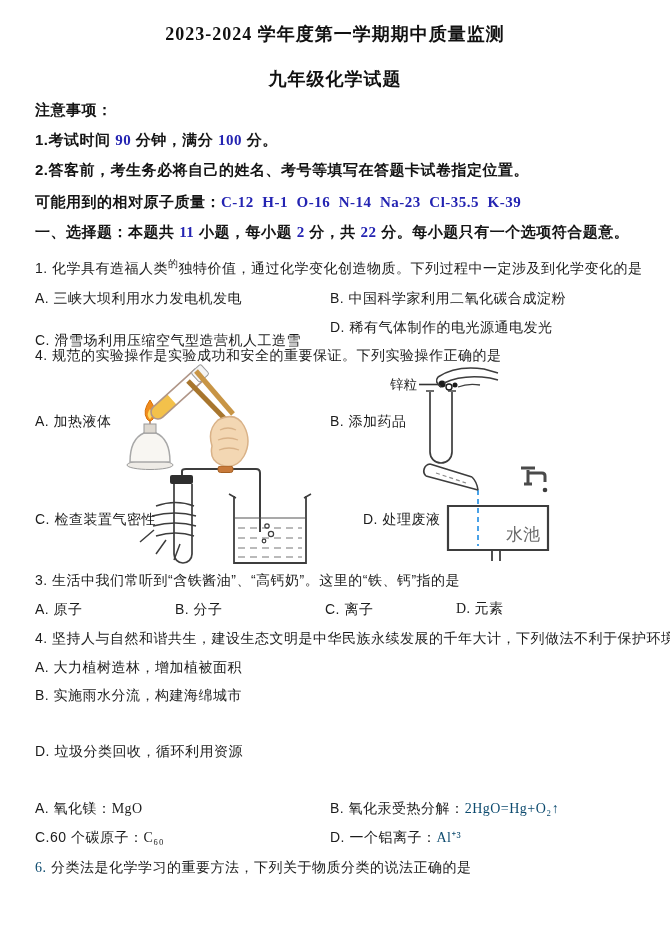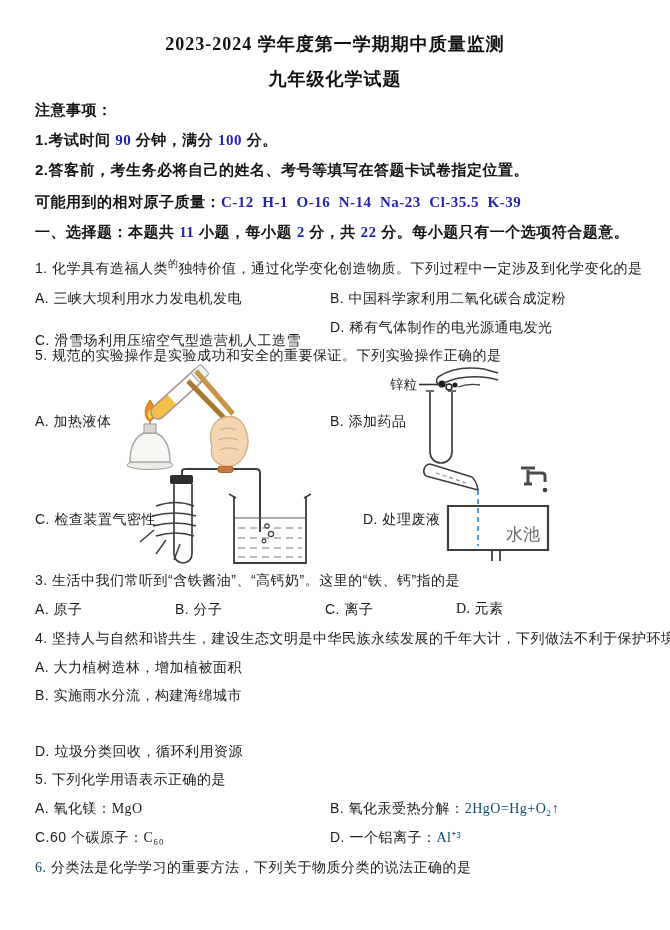--- a/index.html
+++ b/index.html
@@ -18,36 +18,36 @@
   .pre{white-space:pre;}
   .supza{font-size:10px;vertical-align:6px;}
   svg text{font-family:"Liberation Sans",sans-serif;}
   .fig{position:absolute;}
 </style>
 </head>
 <body>
 
 <div class="page">
 
-  <div class="line title" style="top:34px;">2023-2024 学年度第一学期期中质量监测</div>
+  <div class="line title" style="top:24px;">2023-2024 学年度第一学期期中质量监测</div>
   <div class="line title" style="top:69px;">九年级化学试题</div>
 
   <div class="line notice" style="top:100px;">注意事项：</div>
   <div class="line notice" style="top:130px;"><span>1.考试时间 </span><span class="blue">90</span><span> 分钟，满分 </span><span class="blue">100</span><span> 分。</span></div>
   <div class="line notice" style="top:160px;">2.答客前，考生务必将自己的姓名、考号等填写在答题卡试卷指定位置。</div>
   <div class="line notice" style="top:192px;"><span>可能用到的相对原子质量：</span><span class="blue pre">C-12  H-1  O-16  N-14  Na-23  Cl-35.5  K-39</span></div>
   <div class="line notice" style="top:222px;"><span>一、选择题：本题共 </span><span class="blue">11</span><span> 小题，每小题 </span><span class="blue">2</span><span> 分，共 </span><span class="blue">22</span><span> 分。每小题只有一个选项符合题意。</span></div>
 
   <div class="line q" style="top:254px;"><span>1. 化学具有造福人类</span><sup class="supza">的</sup><span>独特价值，通过化学变化创造物质。下列过程中一定涉及到化学变化的是</span></div>
   <div class="line q" style="top:288px;">A. 三峡大坝利用水力发电机发电</div>
   <div class="line q" style="top:288px;left:330px;">B. 中国科学家利用二氧化碳合成淀粉</div>
   <div class="line q" style="top:317px;margin-top:13px;">C. 滑雪场利用压缩空气型造营机人工造雪</div>
   <div class="line q" style="top:317px;left:330px;">D. 稀有气体制作的电光源通电发光</div>
 
-  <div class="line q" style="top:345px;">5. 规范的实验操作是实验成功和安全的重要保证。下列实验操作正确的是</div>
+  <div class="line q" style="top:345px;">4. 规范的实验操作是实验成功和安全的重要保证。下列实验操作正确的是</div>
 
   <div class="line q" style="top:411px;">A. 加热液体</div>
   <div class="line q" style="top:411px;left:330px;">B. 添加药品</div>
 
   <svg class="fig" style="left:100px;top:360px;" width="152" height="114" viewBox="0 0 152 114">
     <ellipse cx="50" cy="105" rx="23" ry="4.5" fill="#eeebe6" stroke="#9a9a9a"></ellipse>
     <path d="M30 102 Q30 79 44 73 L56 73 Q70 79 70 102 Z" fill="#f8f6f2" stroke="#a8a8a8" stroke-width="1.5"></path>
     <rect x="44" y="64" width="12" height="9" fill="#ddd8d0" stroke="#9a9a9a"></rect>
     <line x1="50" y1="64" x2="50" y2="57" stroke="#b98" stroke-width="2"></line>
     <path d="M50 40 Q58 51 53 59 Q50 63 47 59 Q42 51 50 40 Z" fill="#f08c1e" stroke="#d96f00"></path>
@@ -116,21 +116,20 @@
   <div class="line q" style="top:599px;">A. 原子</div>
   <div class="line q" style="top:599px;left:175px;">B. 分子</div>
   <div class="line q" style="top:599px;left:325px;">C. 离子</div>
   <div class="line q" style="top:599px;left:456px;font-family:Liberation Serif, serif;">D. 元素</div>
 
   <div class="line q" style="top:628px;">4. 坚持人与自然和谐共生，建设生态文明是中华民族永续发展的千年大计，下列做法不利于保护环境的是</div>
   <div class="line q" style="top:657px;">A. 大力植树造林，增加植被面积</div>
   <div class="line q" style="top:685px;">B. 实施雨水分流，构建海绵城市</div>
   <div class="line q" style="top:741px;">D. 垃圾分类回收，循环利用资源</div>
 
-  <div class="line q" style="top:769px;">5. 下列化学用语表示正确的是</div>
   <div class="line q" style="top:798px;"><span>A. 氧化镁：</span><span class="serif">MgO</span></div>
   <div class="line q" style="top:798px;left:330px;"><span>B. 氧化汞受热分解：</span><span class="bluelight">2HgO=Hg+O₂↑</span></div>
   <div class="line q" style="top:827px;"><span>C.60 个碳原子：</span><span class="serif">C₆₀</span></div>
   <div class="line q" style="top:827px;left:330px;"><span>D. 一个铝离子：</span><span class="bluelight">Al⁺³</span></div>
 
   <div class="line q" style="top:857px;"><span class="bluelight">6.</span><span> 分类法是化学学习的重要方法，下列关于物质分类的说法正确的是</span></div>
 
 </div>
 
 </body></html>

